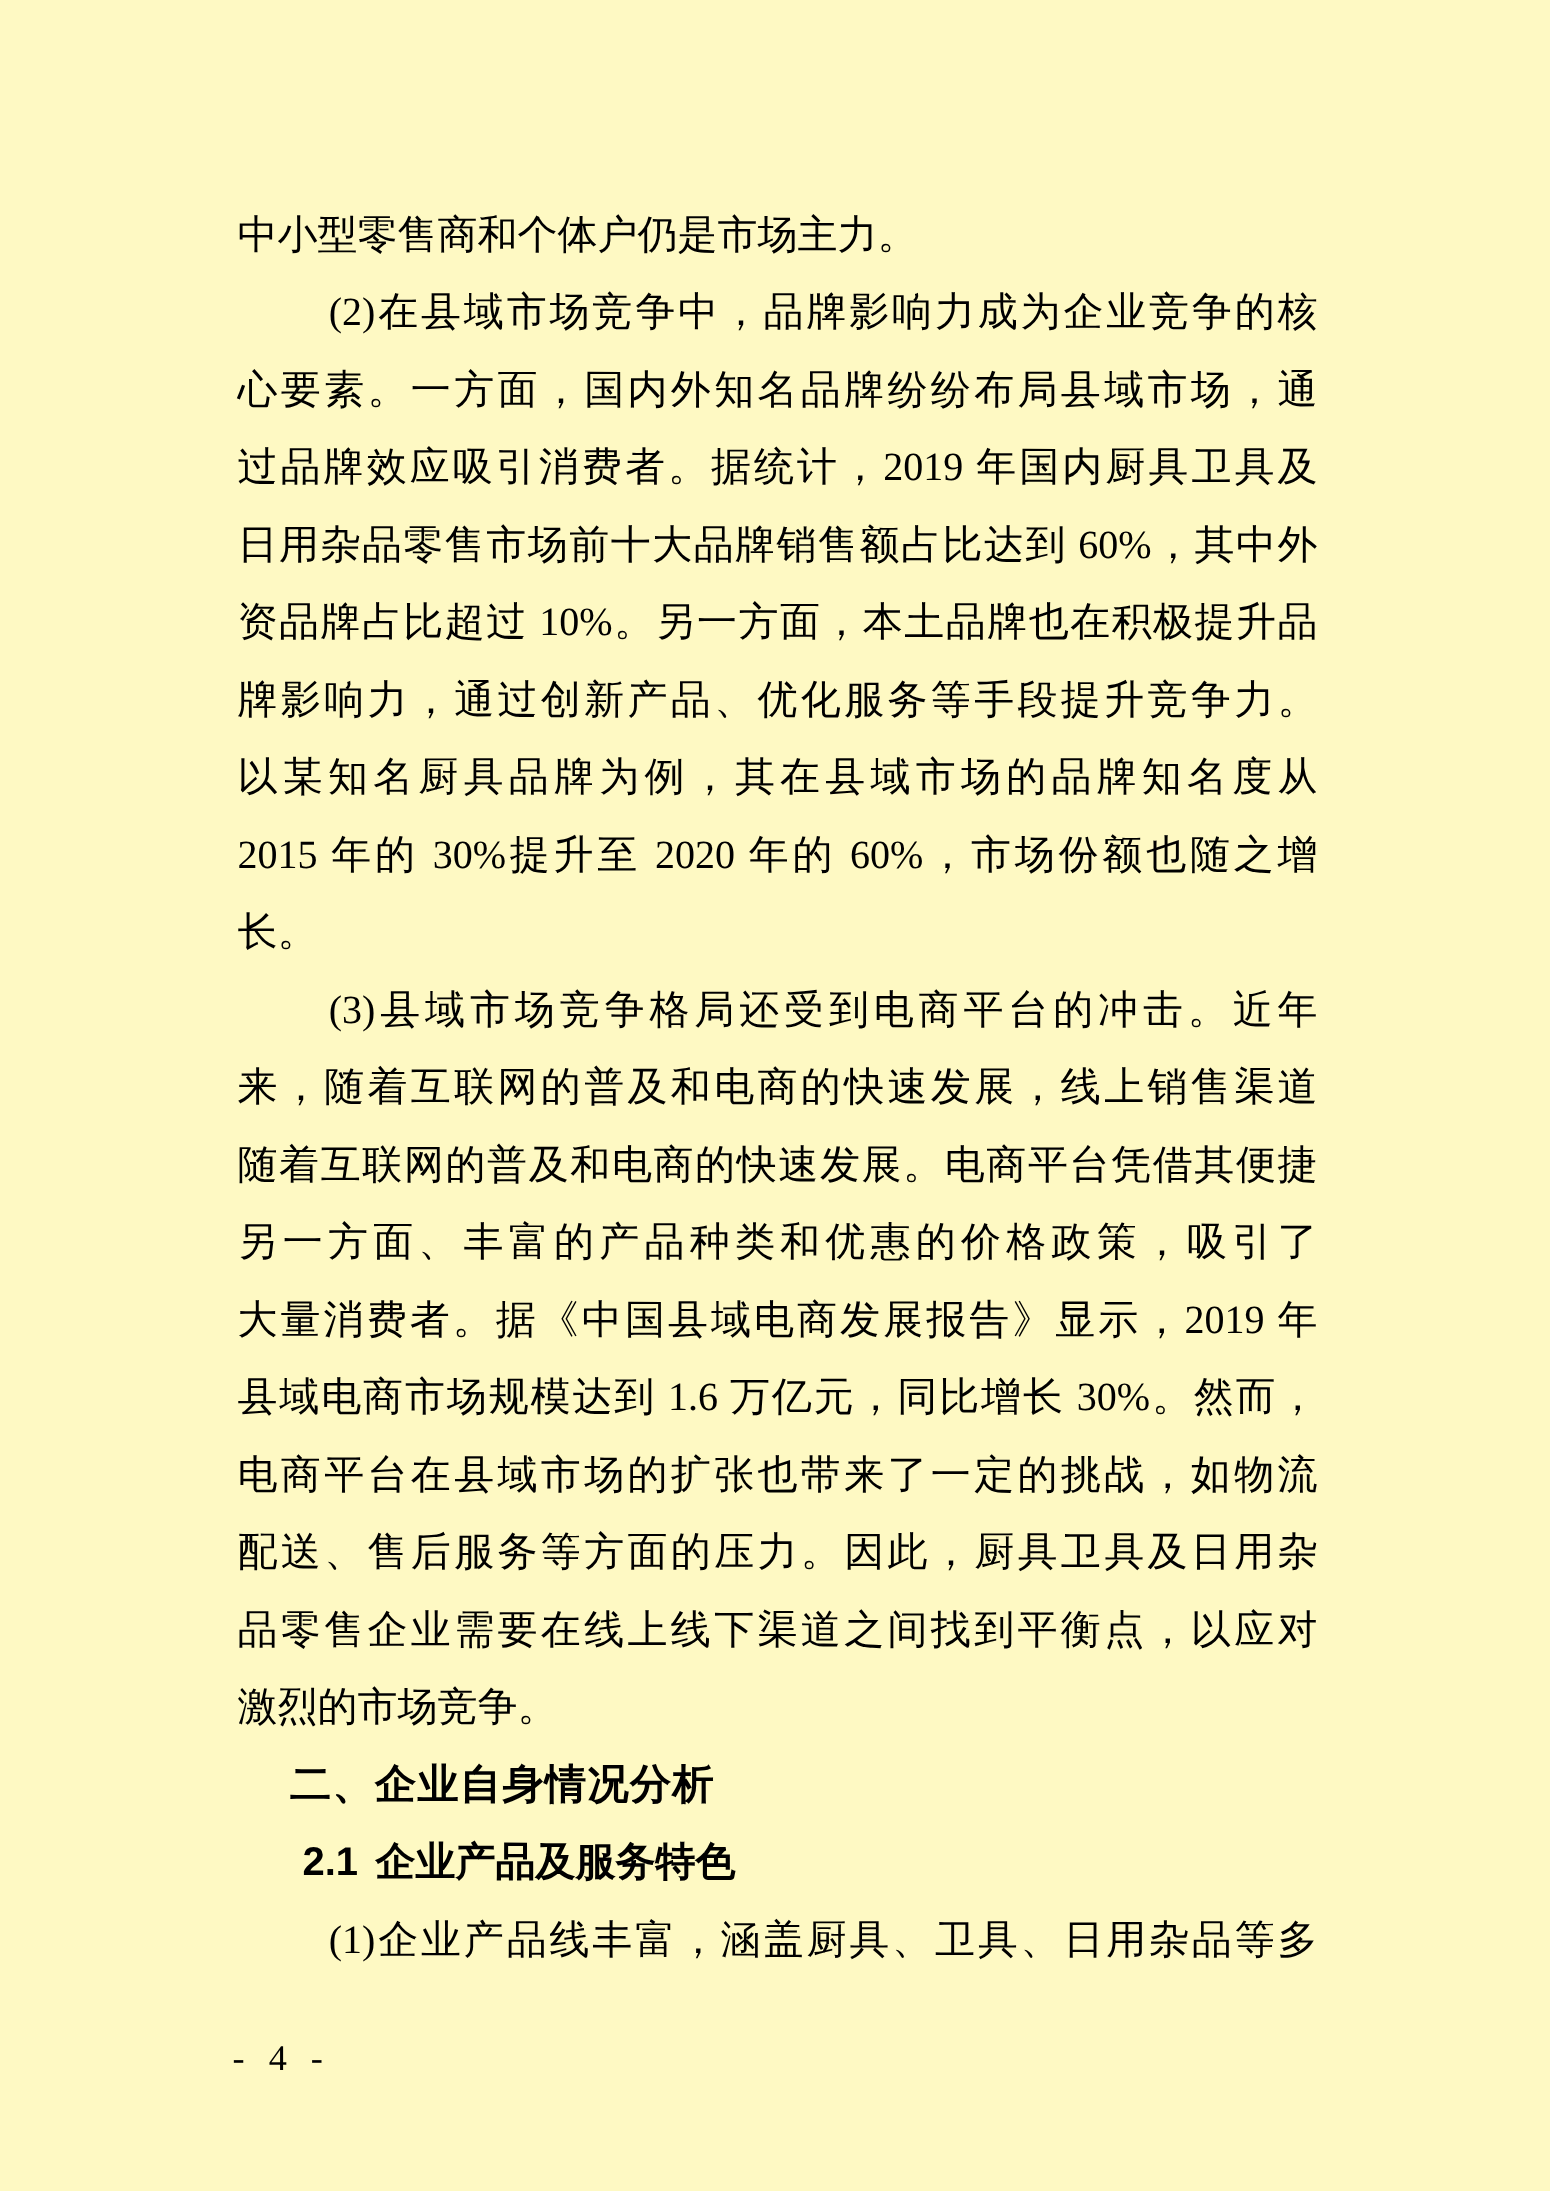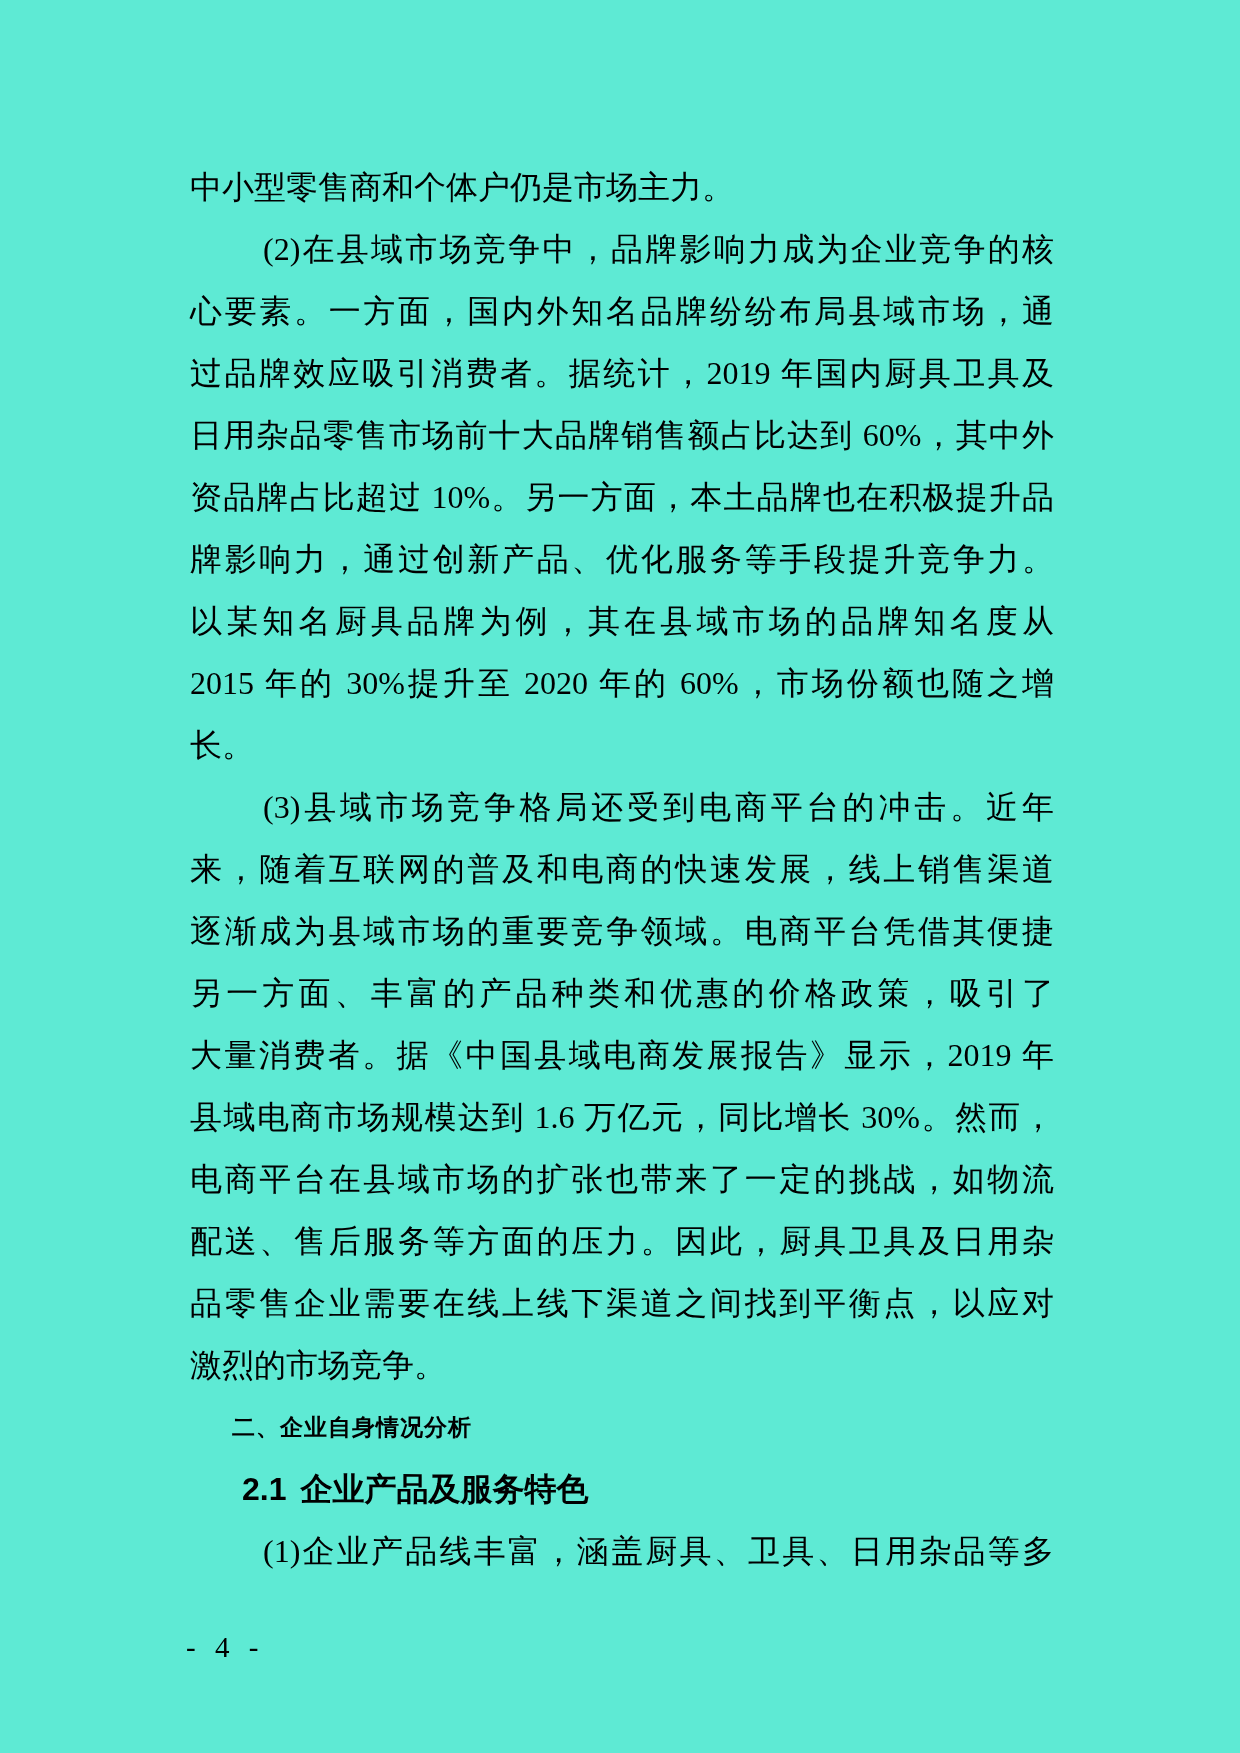--- a/index.html
+++ b/index.html
@@ -1,20 +1,20 @@
 <!DOCTYPE html>
 <html><head>
 <meta charset="utf-8">
 <style>
   html, body { margin: 0; padding: 0; background: #ffffff; }
   .page {
     position: relative;
     width: 1240px;
     height: 1753px;
-    background: #5eead4;
+    background: #fef9c3;
     overflow: hidden;
     font-family: "Liberation Serif", "DejaVu Serif", serif;
     color: #000000;
   }
   .doc-body {
     position: absolute;
     left: 190px;
     top: 156px;
     width: 864px;
   }
@@ -26,21 +26,21 @@
     text-align: justify;
     text-align-last: justify;
     text-justify: inter-character;
     white-space: nowrap;
   }
   .line.first { text-indent: 73px; }
   .line.end { text-align-last: left; }
   .h1 {
     font-family: "Liberation Sans", "DejaVu Sans", sans-serif;
     font-weight: bold;
-    font-size: 23px;
+    font-size: 33px;
     line-height: 62px;
     height: 62px;
     padding-left: 42px;
     letter-spacing: 1px;
   }
   .h2 {
     font-weight: bold;
     font-size: 32px;
     line-height: 62px;
     height: 62px;
@@ -76,21 +76,21 @@
         <div class="line">日用杂品零售市场前十大品牌销售额占比达到 60%，其中外</div>
         <div class="line">资品牌占比超过 10%。另一方面，本土品牌也在积极提升品</div>
         <div class="line">牌影响力，通过创新产品、优化服务等手段提升竞争力。</div>
         <div class="line">以某知名厨具品牌为例，其在县域市场的品牌知名度从</div>
         <div class="line">2015 年的 30%提升至 2020 年的 60%，市场份额也随之增</div>
         <div class="line end">长。</div>
       </div>
       <div class="para">
         <div class="line first">(3)县域市场竞争格局还受到电商平台的冲击。近年</div>
         <div class="line">来，随着互联网的普及和电商的快速发展，线上销售渠道</div>
-        <div class="line">逐渐成为县域市场的重要竞争领域。电商平台凭借其便捷</div>
+        <div class="line">随着互联网的普及和电商的快速发展。电商平台凭借其便捷</div>
         <div class="line">另一方面、丰富的产品种类和优惠的价格政策，吸引了</div>
         <div class="line">大量消费者。据《中国县域电商发展报告》显示，2019 年</div>
         <div class="line">县域电商市场规模达到 1.6 万亿元，同比增长 30%。然而，</div>
         <div class="line">电商平台在县域市场的扩张也带来了一定的挑战，如物流</div>
         <div class="line">配送、售后服务等方面的压力。因此，厨具卫具及日用杂</div>
         <div class="line">品零售企业需要在线上线下渠道之间找到平衡点，以应对</div>
         <div class="line end">激烈的市场竞争。</div>
       </div>
       <div class="h1">二、企业自身情况分析</div>
       <div class="h2"><span class="num">2.1</span><span>企业产品及服务特色</span></div>

